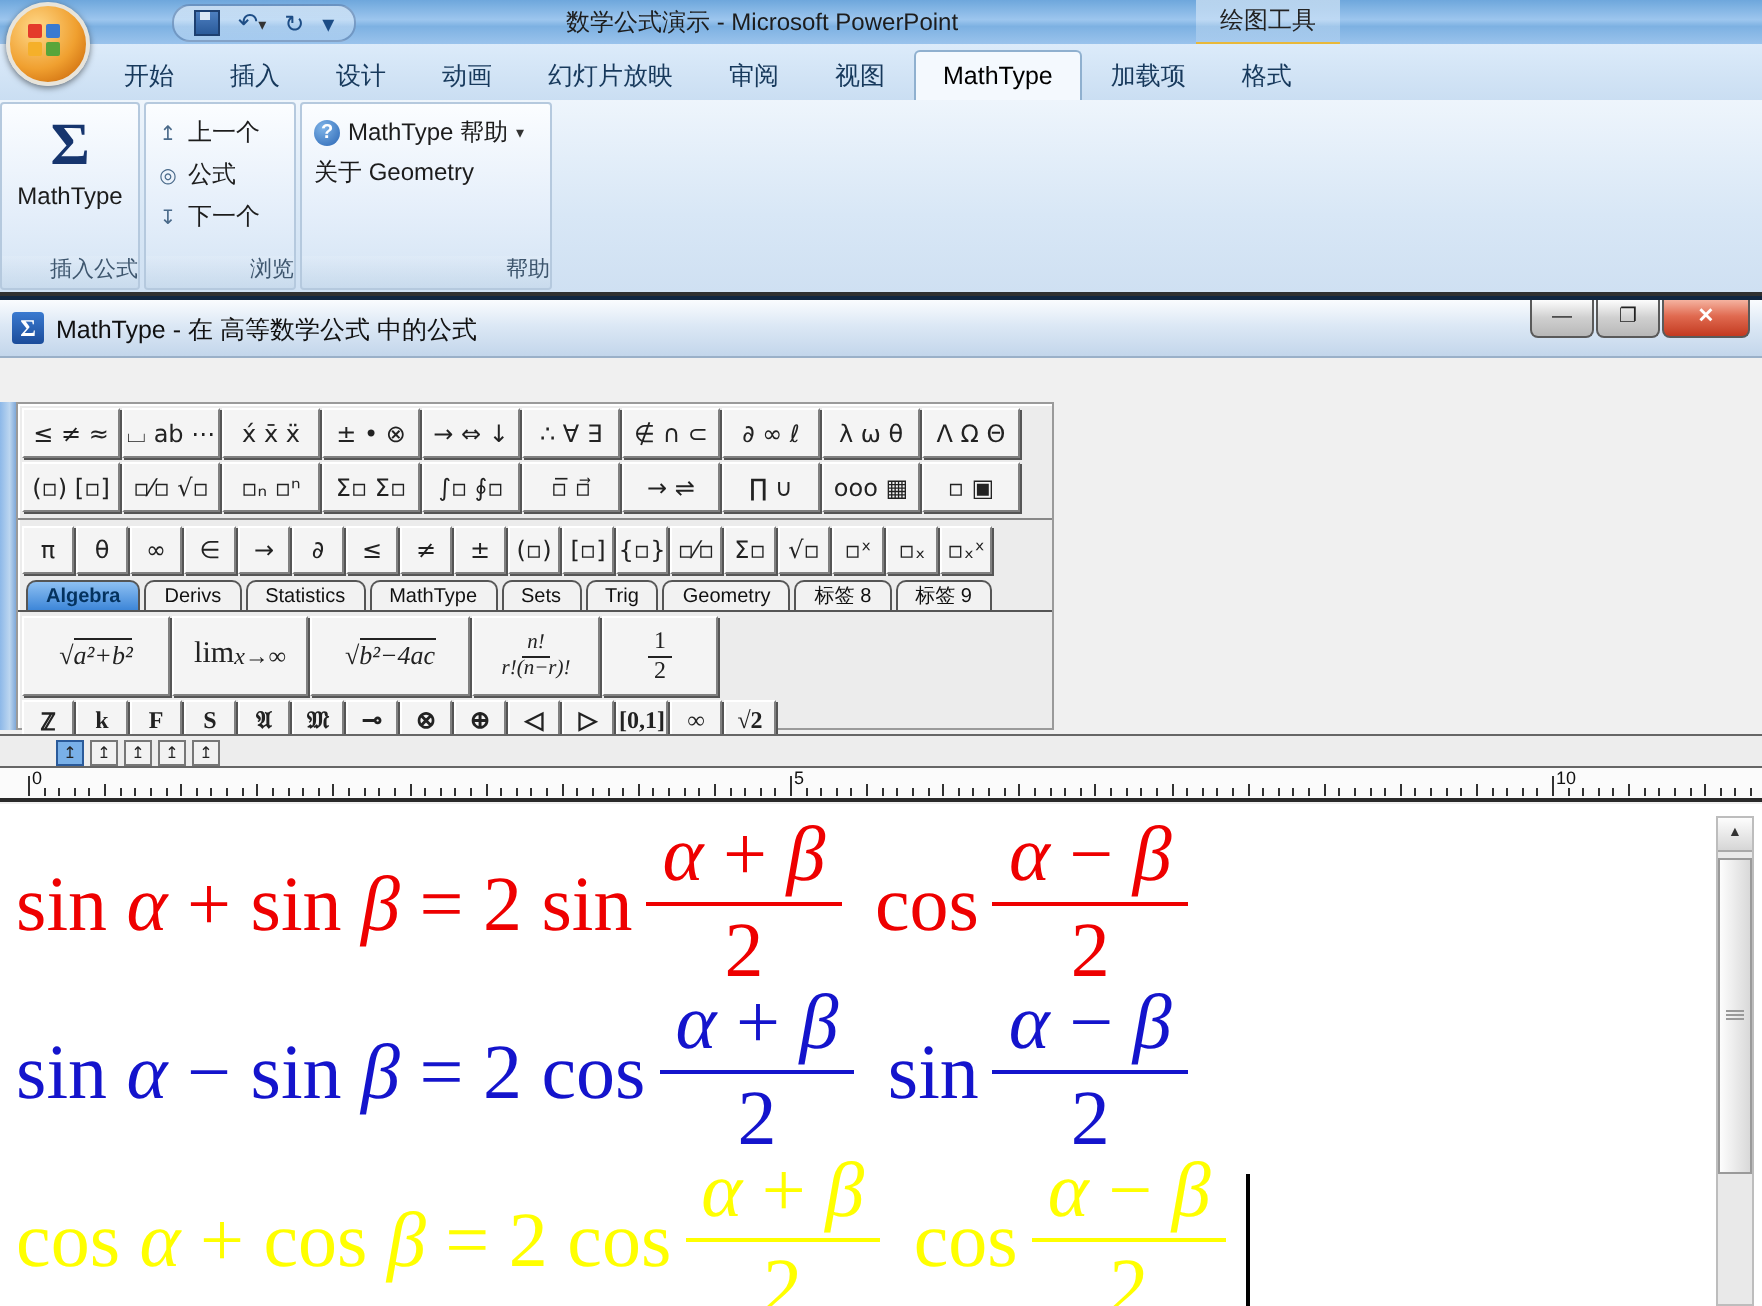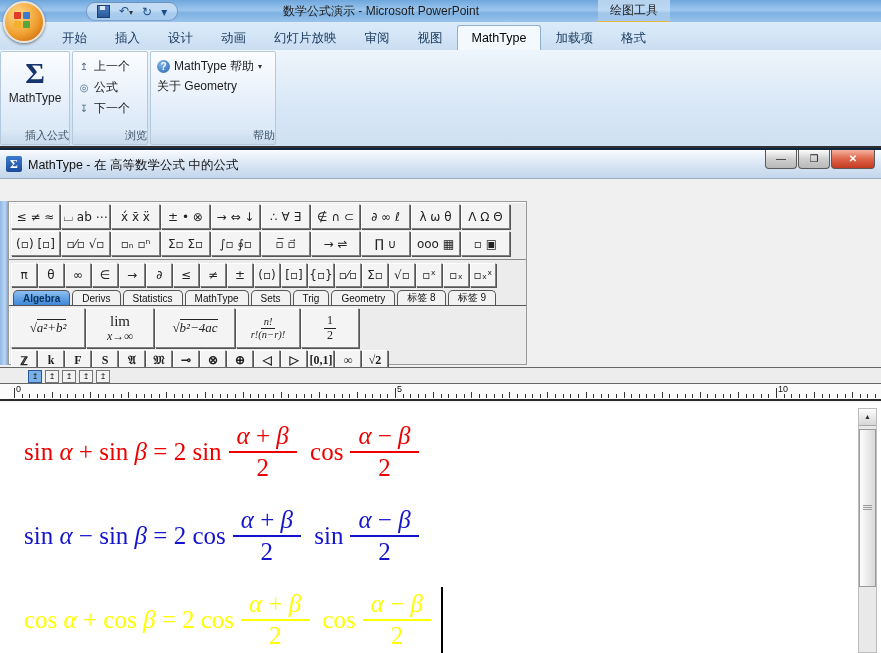--- a/index.html
+++ b/index.html
@@ -83,41 +83,41 @@
   .tbtn.sm{flex:0 0 26px;height:24px;font-size:12px;}
   .tbtn.tpl{height:40px;font-family:"Liberation Serif",serif;font-style:italic;font-size:13px;}
   .tbtn.mini{flex:0 0 26px;height:21px;font-family:"Liberation Serif",serif;font-size:12px;font-weight:bold;}
 
   .pal-tabs{display:flex;gap:2px;padding:3px 4px 0;height:15px;}
   .ptab{height:14px;padding:0 9px;font-size:10px;color:#111;background:#f2f2f2;border:1px solid #555;
     border-bottom:none;border-radius:5px 5px 0 0;display:flex;align-items:center;}
   .ptab.active{background:linear-gradient(#8ec0f2,#3d86d8);color:#04325e;font-weight:bold;}
 
   
-  .stack{display:inline-flex;flex-direction:column;align-items:center;line-height:1.05;font-size:12px;font-family:Liberation Serif, serif;}
+  .stack{display:inline-flex;flex-direction:row;align-items:center;line-height:1.05;font-size:12px;font-family:Liberation Serif, serif;}
   .frc{display:inline-flex;flex-direction:column;align-items:center;line-height:1.1;}
   .frc .n{border-bottom:1px solid #222;padding:0 3px;}
   .rad{border-top:1px solid #222;}
   .upr{font-style:normal;}
 
   
   .tabstop-bar{position:absolute;top:217px;left:0;right:0;height:16px;background:#ededed;
     border-top:1px solid #666;display:flex;align-items:center;gap:3px;padding-left:28px;}
   .tsbtn{width:14px;height:13px;background:#f2f2f2;border:1px solid #777;font-size:8px;line-height:12px;
     text-align:center;color:#222;box-sizing:border-box;}
   .tsbtn.active{background:#79b0e8;border-color:#2a5a9a;}
   .ruler{position:absolute;top:233px;left:0;right:0;height:18px;background:#fbfbfb;
     border-top:1px solid #666;border-bottom:2px solid #2a2a2a;box-sizing:border-box;}
   .tick{position:absolute;bottom:1px;width:1px;background:#333;}
   .tick-label{position:absolute;top:0;font-size:9px;color:#111;}
 
   
   .eq-area{position:absolute;top:252px;left:0;right:0;bottom:0;background:#fff;overflow:hidden;}
-  .eq{display:flex;align-items:center;font-family:"Liberation Serif",serif;font-size:25px;
-      height:84px;padding-left:24px;white-space:pre;}
+  .eq{display:flex;align-items:center;font-family:"Liberation Serif",serif;font-size:39px;
+      height:84px;padding-left:8px;white-space:pre;}
   .eq .gk{font-style:italic;}
   .eq .fr{display:inline-flex;flex-direction:column;align-items:center;margin:0 7px;line-height:1.12;}
   .eq .fr .nm{border-bottom:2px solid currentColor;padding:0 8px 1px;}
   .eq .fr .dn{padding-top:1px;}
   .caret{display:inline-block;width:2px;height:66px;background:#000;margin-left:3px;}
 
   .scrollbar{position:absolute;right:4px;top:6px;width:17px;bottom:0;background:#e9e9e9;border:1px solid #bdbdbd;}
   .sb-up{position:absolute;top:0;left:0;right:0;height:16px;background:linear-gradient(#fdfdfd,#d6d6d6);
     border-bottom:1px solid #a8a8a8;font-size:7px;text-align:center;line-height:15px;color:#333;}
   .sb-thumb{position:absolute;left:0;right:0;top:20px;height:158px;background:linear-gradient(90deg,#fdfdfd,#d9d9d9);

